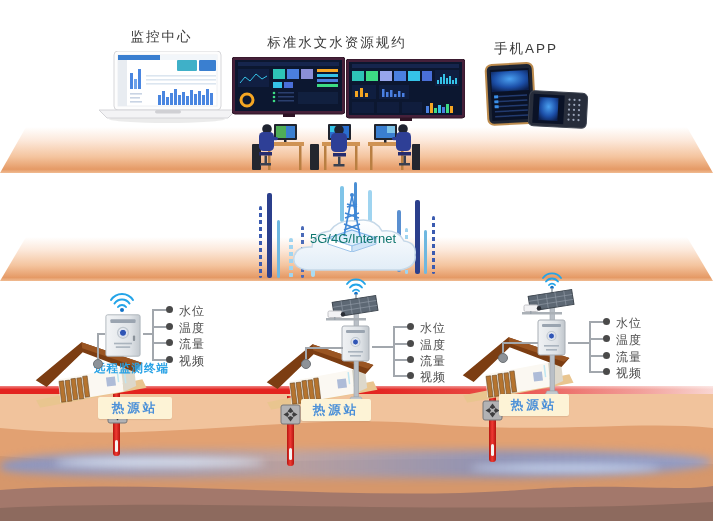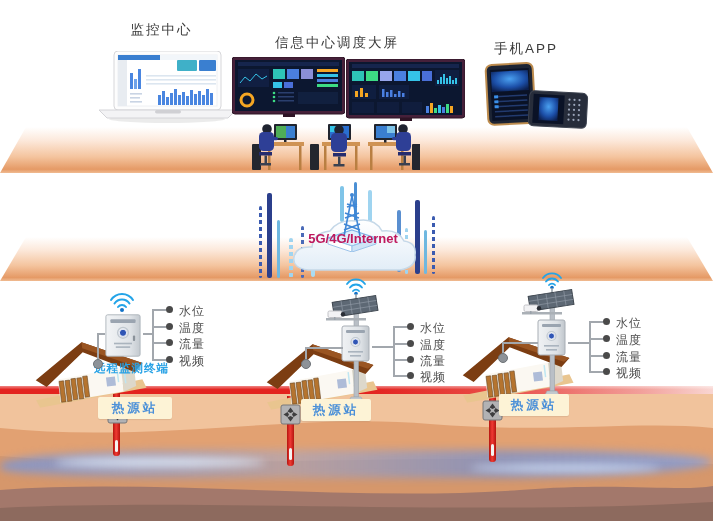--- a/index.html
+++ b/index.html
@@ -6,21 +6,21 @@
   #stage{position:relative;width:713px;height:521px;overflow:hidden;background:#fff;}
   .abs{position:absolute;}
   .toplabel{position:absolute;font-size:13.5px;color:#3a3a3a;letter-spacing:2px;text-align:center;font-weight:500;}
   
   .band{position:absolute;left:0;width:713px;
     background:linear-gradient(180deg,rgba(255,255,255,0) 0%,#fce8da 30%,#f4c49e 65%,#e59a66 92%,#f0bb92 100%);
     clip-path:polygon(26px 0,687px 0,713px 100%,0 100%);}
   
   .bar{position:absolute;border-radius:2px;}
   
-  .cloudtxt{position:absolute;left:286px;width:134px;text-align:center;color:#be185d;font-weight:bold;}
+  .cloudtxt{position:absolute;left:286px;width:134px;text-align:center;color:#0f766e;font-weight:normal;}
   
   .sline{position:absolute;background:#a2a7ad;}
   .bullet{position:absolute;width:7px;height:7px;border-radius:50%;background:#4a4a4a;}
   .sensor-label{position:absolute;font-size:12px;color:#4c4c4c;letter-spacing:1px;white-space:nowrap;}
   
   .hpipe{position:absolute;left:0;top:386px;width:713px;height:8px;
     background:linear-gradient(180deg,rgba(255,255,255,.45) 0%,rgba(255,255,255,0) 45%),
                linear-gradient(90deg,#e3231f 0%,#e3231f 52%,#e9524d 72%,#f2a09b 90%,#f9d6d2 100%);}
   .vpipe{position:absolute;width:7px;background:linear-gradient(90deg,#b5150f,#f03a33 45%,#b5150f);border-radius:0 0 3px 3px;}
   .ptip{position:absolute;width:3px;height:12px;background:#f4f4f1;border-radius:2px;}
@@ -29,22 +29,22 @@
     color:#4a8fd8;letter-spacing:3px;box-shadow:0 1px 1px rgba(0,0,0,.08);}
   .terminal-label{position:absolute;font-size:11.5px;font-weight:bold;color:#2aa3e6;letter-spacing:1px;white-space:nowrap;}
   .roofdot{position:absolute;width:8px;height:8px;border-radius:50%;background:#8d9298;border:1px solid #6d7277;}
   .aqua{position:absolute;filter:blur(4px);}
 </style>
 </head>
 <body>
 
 <div id="stage">
 
-  <div class="toplabel" style="left:114px;top:21px;width:95px;">监控中心</div>
-  <div class="toplabel" style="left:262px;top:34px;width:150px;">信息中心调度大屏</div>
+  <div class="toplabel" style="left:114px;top:28px;width:95px;">监控中心</div>
+  <div class="toplabel" style="left:262px;top:34px;width:150px;">标准水文水资源规约</div>
   <div class="toplabel" style="left:470px;top:40px;width:88px;text-align:right;">手机APP</div>
 
   <svg class="abs" style="left:99px;top:51px;" width="137" height="72" viewBox="0 0 137 72">
     <ellipse cx="68" cy="68" rx="58" ry="4" fill="rgba(0,0,0,0.08)"></ellipse>
     <rect x="15" y="0" width="107" height="59" rx="4" fill="#fdfdfd" stroke="#d7d7da"></rect>
     <rect x="19" y="4" width="99" height="51" fill="#ffffff" stroke="#eef0f3"></rect>
     <rect x="19" y="4" width="42" height="5" fill="#3a7fd0"></rect>
     <rect x="61" y="4" width="57" height="5" fill="#f2f6fa"></rect>
     <rect x="19" y="9" width="9" height="46" fill="#e8ecf1"></rect>
     <rect x="31" y="22" width="3" height="16" fill="#4a86e0"></rect>

